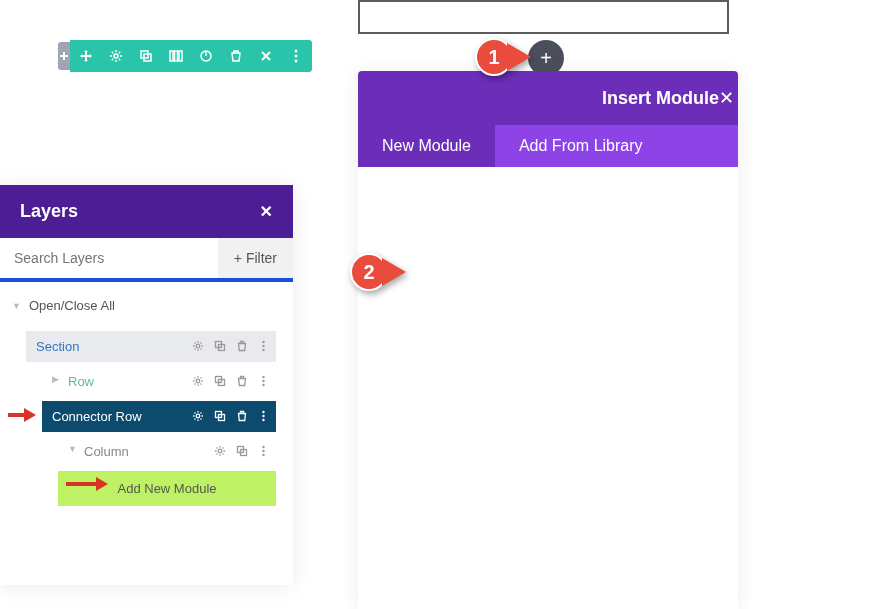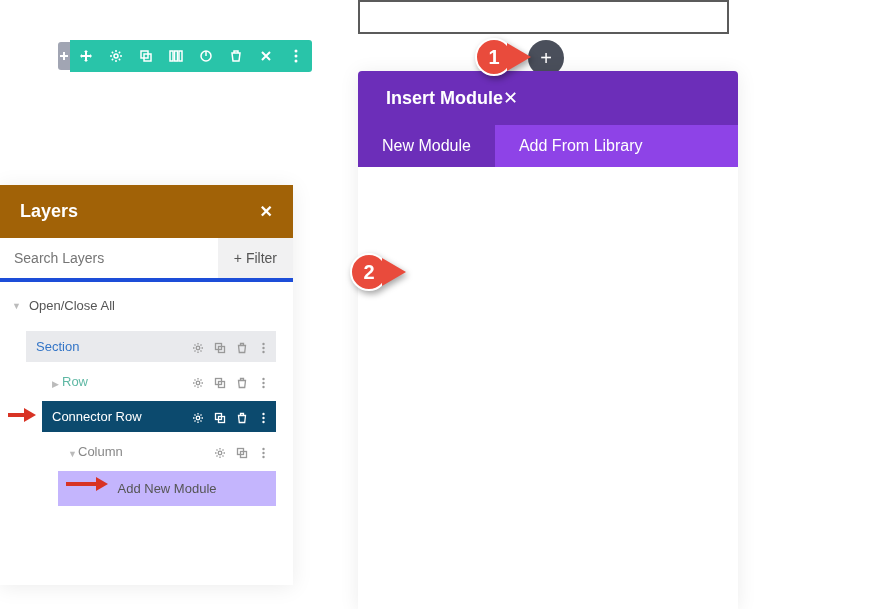--- a/index.html
+++ b/index.html
@@ -13,47 +13,47 @@
 .preview-box{position:absolute;top:0;left:358px;width:371px;height:34px;border:2px solid #5B5B5B;background:#fff}
 .preview-add{position:absolute;top:40px;left:528px;width:36px;height:36px;border-radius:50%;background:#4A4F5B;color:#fff;display:flex;align-items:center;justify-content:center;font-size:20px}
 
 .callout-1{position:absolute;top:38px;left:475px;z-index:10}
 .callout-2{position:absolute;top:253px;left:350px;z-index:10}
 .callout{display:flex;align-items:center;filter:drop-shadow(2px 3px 3px rgba(0,0,0,0.35))}
 .callout-circle{width:38px;height:38px;border-radius:50%;background:#E94B3C;color:#fff;display:flex;align-items:center;justify-content:center;font-weight:700;font-size:20px;border:2px solid #fff}
 .callout-point{width:0;height:0;border-top:14px solid transparent;border-bottom:14px solid transparent;border-left:24px solid #E94B3C;margin-left:-6px}
 
 .modal{position:absolute;top:71px;left:358px;width:380px;height:538px;background:#fff;border-radius:4px 4px 0 0;overflow:hidden;box-shadow:0 2px 20px rgba(0,0,0,0.08)}
-.modal-header{background:#6C2EB9;color:#fff;padding:16px 28px;display:flex;justify-content:flex-start;align-items:center}
+.modal-header{background:#6C2EB9;color:#fff;padding:16px 4px;display:flex;justify-content:flex-end;align-items:center}
 .modal-title{font-size:18px;font-weight:600}
 .modal-close{font-size:18px;cursor:pointer}
 .modal-tabs{background:#8E43E7;display:flex}
 .modal-tab{padding:12px 24px;color:#fff;font-size:16px;cursor:pointer}
 .modal-tab.active{background:#6C2EB9}
 .modal-body{padding:26px 28px}
 .search-box{width:100%;background:#F1F1F2;border:none;padding:11px 14px;font-size:14px;border-radius:3px;color:#666;outline:none}
 .module-tile{width:155px;height:52px;background:#F1F1F2;margin-top:20px;display:flex;flex-direction:column;align-items:center;justify-content:center;gap:4px;cursor:pointer}
 .module-tile-icon{color:#2B87DA}
 .module-tile-label{font-size:13px;color:#4A4F5B}
 
 .layers{position:absolute;top:185px;left:0;width:293px;height:400px;background:#fff;box-shadow:0 2px 20px rgba(0,0,0,0.08);display:flex;flex-direction:column}
-.layers-header{background:#a16207;color:#fff;padding:16px 20px;display:flex;justify-content:space-between;align-items:center}
+.layers-header{background:#4c1d95;color:#fff;padding:16px 20px;display:flex;justify-content:space-between;align-items:center}
 .layers-title{font-size:18px;font-weight:600}
 .layers-close{font-size:16px;font-weight:700;cursor:pointer}
 .layers-filter{display:flex;border-bottom:4px solid #1d4ed8}
 .layers-search{flex:1;border:none;padding:12px 14px;font-size:14px;color:#999;outline:none}
 .layers-filter-btn{background:#F1F1F2;padding:12px 16px;font-size:14px;color:#555;border:none;cursor:pointer;display:flex;align-items:center;gap:4px}
 .layers-toggle{display:flex;align-items:center;gap:8px;padding:16px 12px;font-size:13px;color:#555}
 .layers-toggle .tri{color:#bbb;font-size:9px}
-.layer-item{margin:2px 17px 2px 0;padding:8px 6px 8px 10px;display:flex;align-items:flex-end;font-size:13px;}
+.layer-item{margin:2px 17px 2px 0;padding:8px 6px 8px 10px;display:flex;align-items:flex-start;font-size:13px;gap:6px}
 .layer-item.section{margin-left:26px;background:#E9EAED;color:#3375C7}
 .layer-item.row{margin-left:42px;color:#5FB8A4}
 .layer-item.connector{margin-left:42px;background:#0c4a6e;color:#fff}
 .layer-item.column{margin-left:58px;color:#888}
-.layer-item.addnew{margin-left:58px;background:#c4b5fd;color:#555;justify-content:center;padding:10px}
+.layer-item.addnew{margin-left:58px;background:#bef264;color:#555;justify-content:center;padding:10px}
 .layer-item .tri{color:#bbb;font-size:9px;width:10px}
 .layer-item.row .tri{color:#bbb}
 .layer-item .label{flex:1}
 .layer-icons{display:flex;gap:9px;align-items:center;color:inherit}
 .layer-icons.gray{color:#999}
 .layer-icons span{display:flex;width:13px;height:13px;align-items:center;justify-content:center}
 
 .arrow-red{position:absolute;width:28px;height:10px}
 .arrow-red::before{content:"";position:absolute;top:3px;left:0;width:18px;height:4px;background:#D83324}
 .arrow-red::after{content:"";position:absolute;right:0;top:-2px;width:0;height:0;border-top:7px solid transparent;border-bottom:7px solid transparent;border-left:12px solid #D83324}

